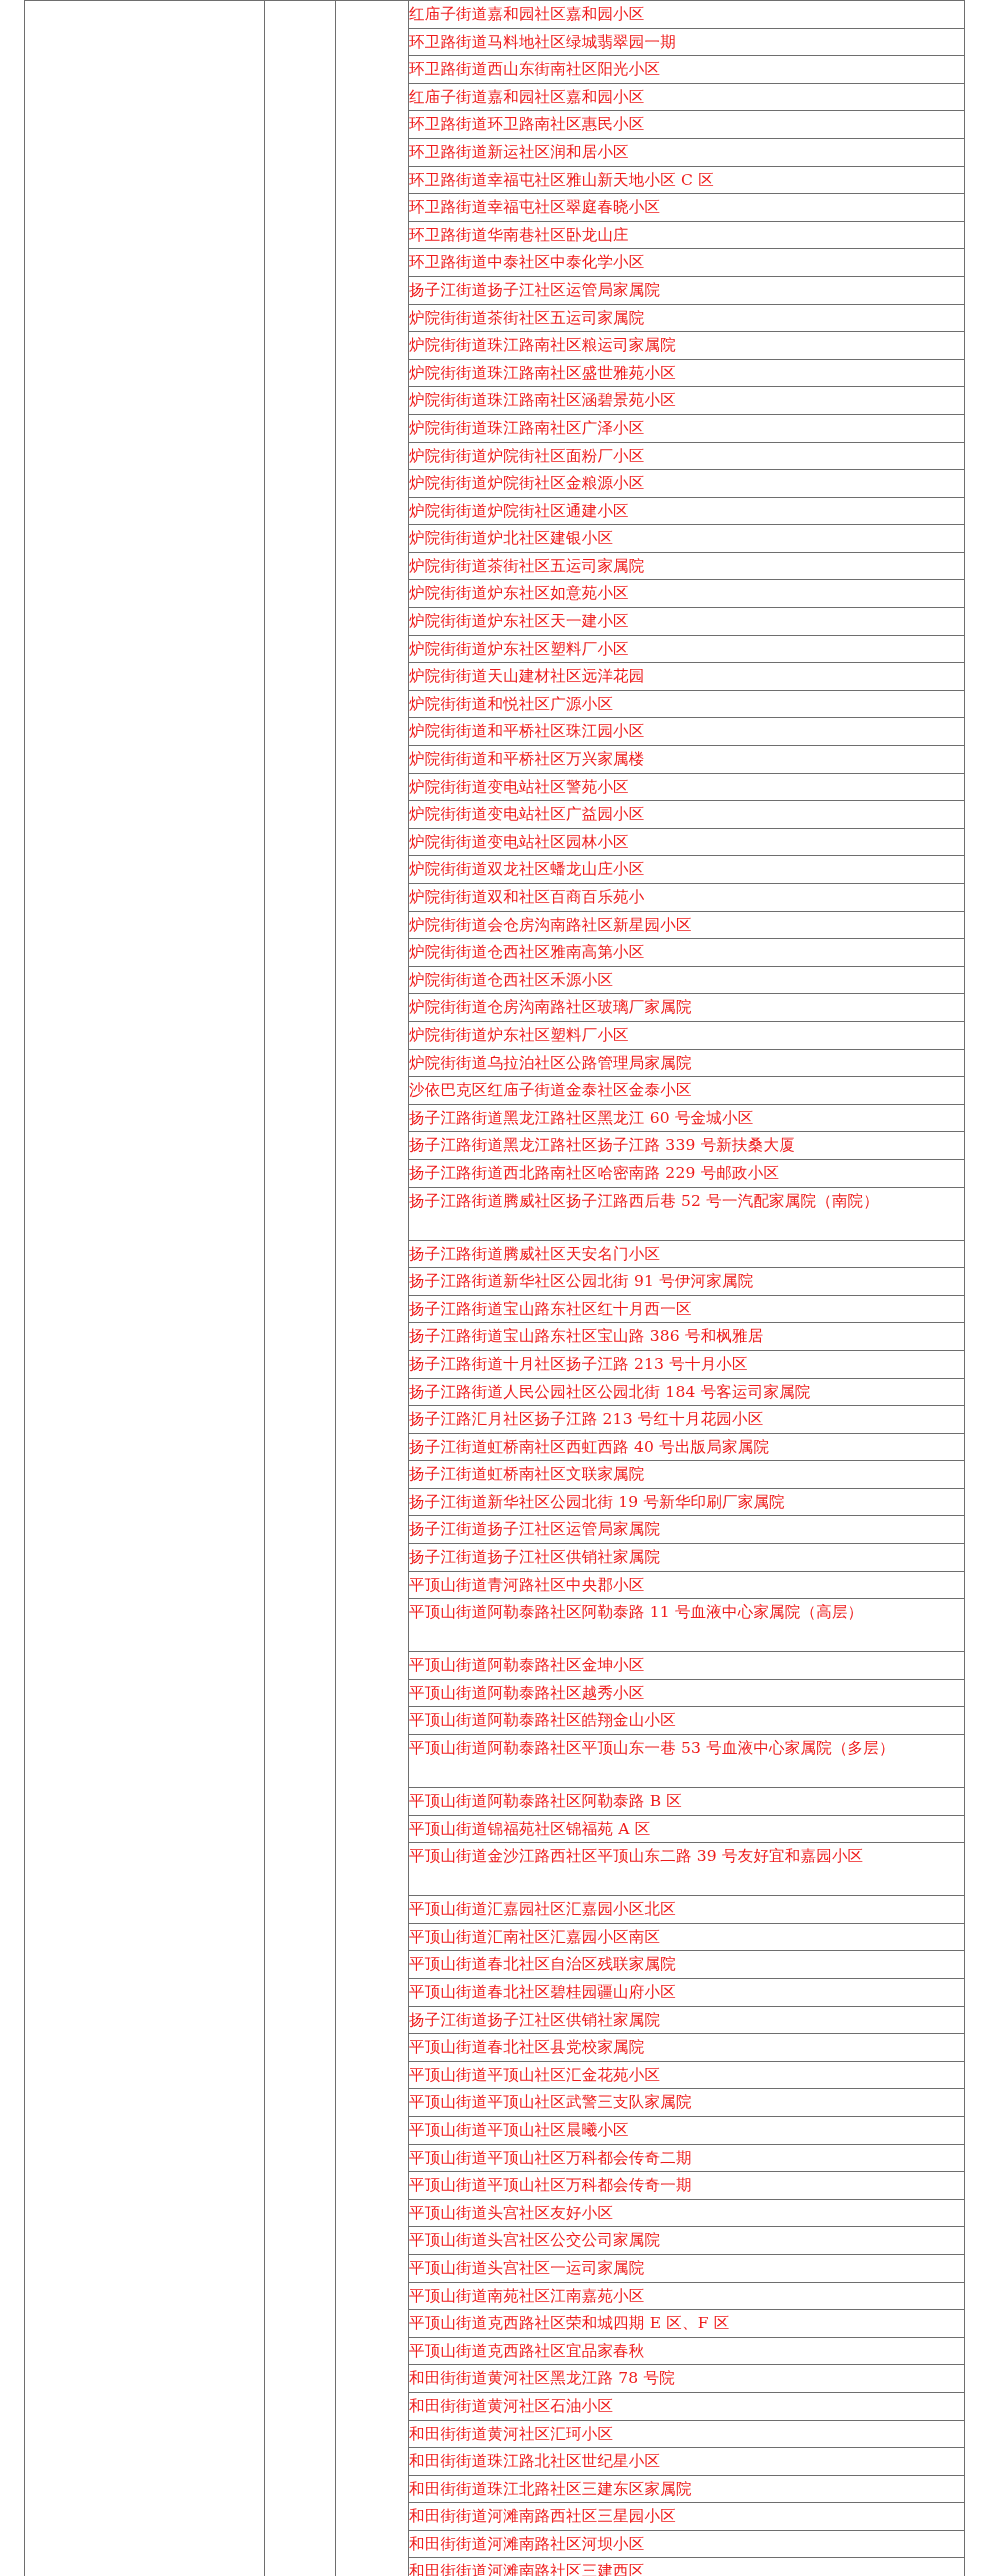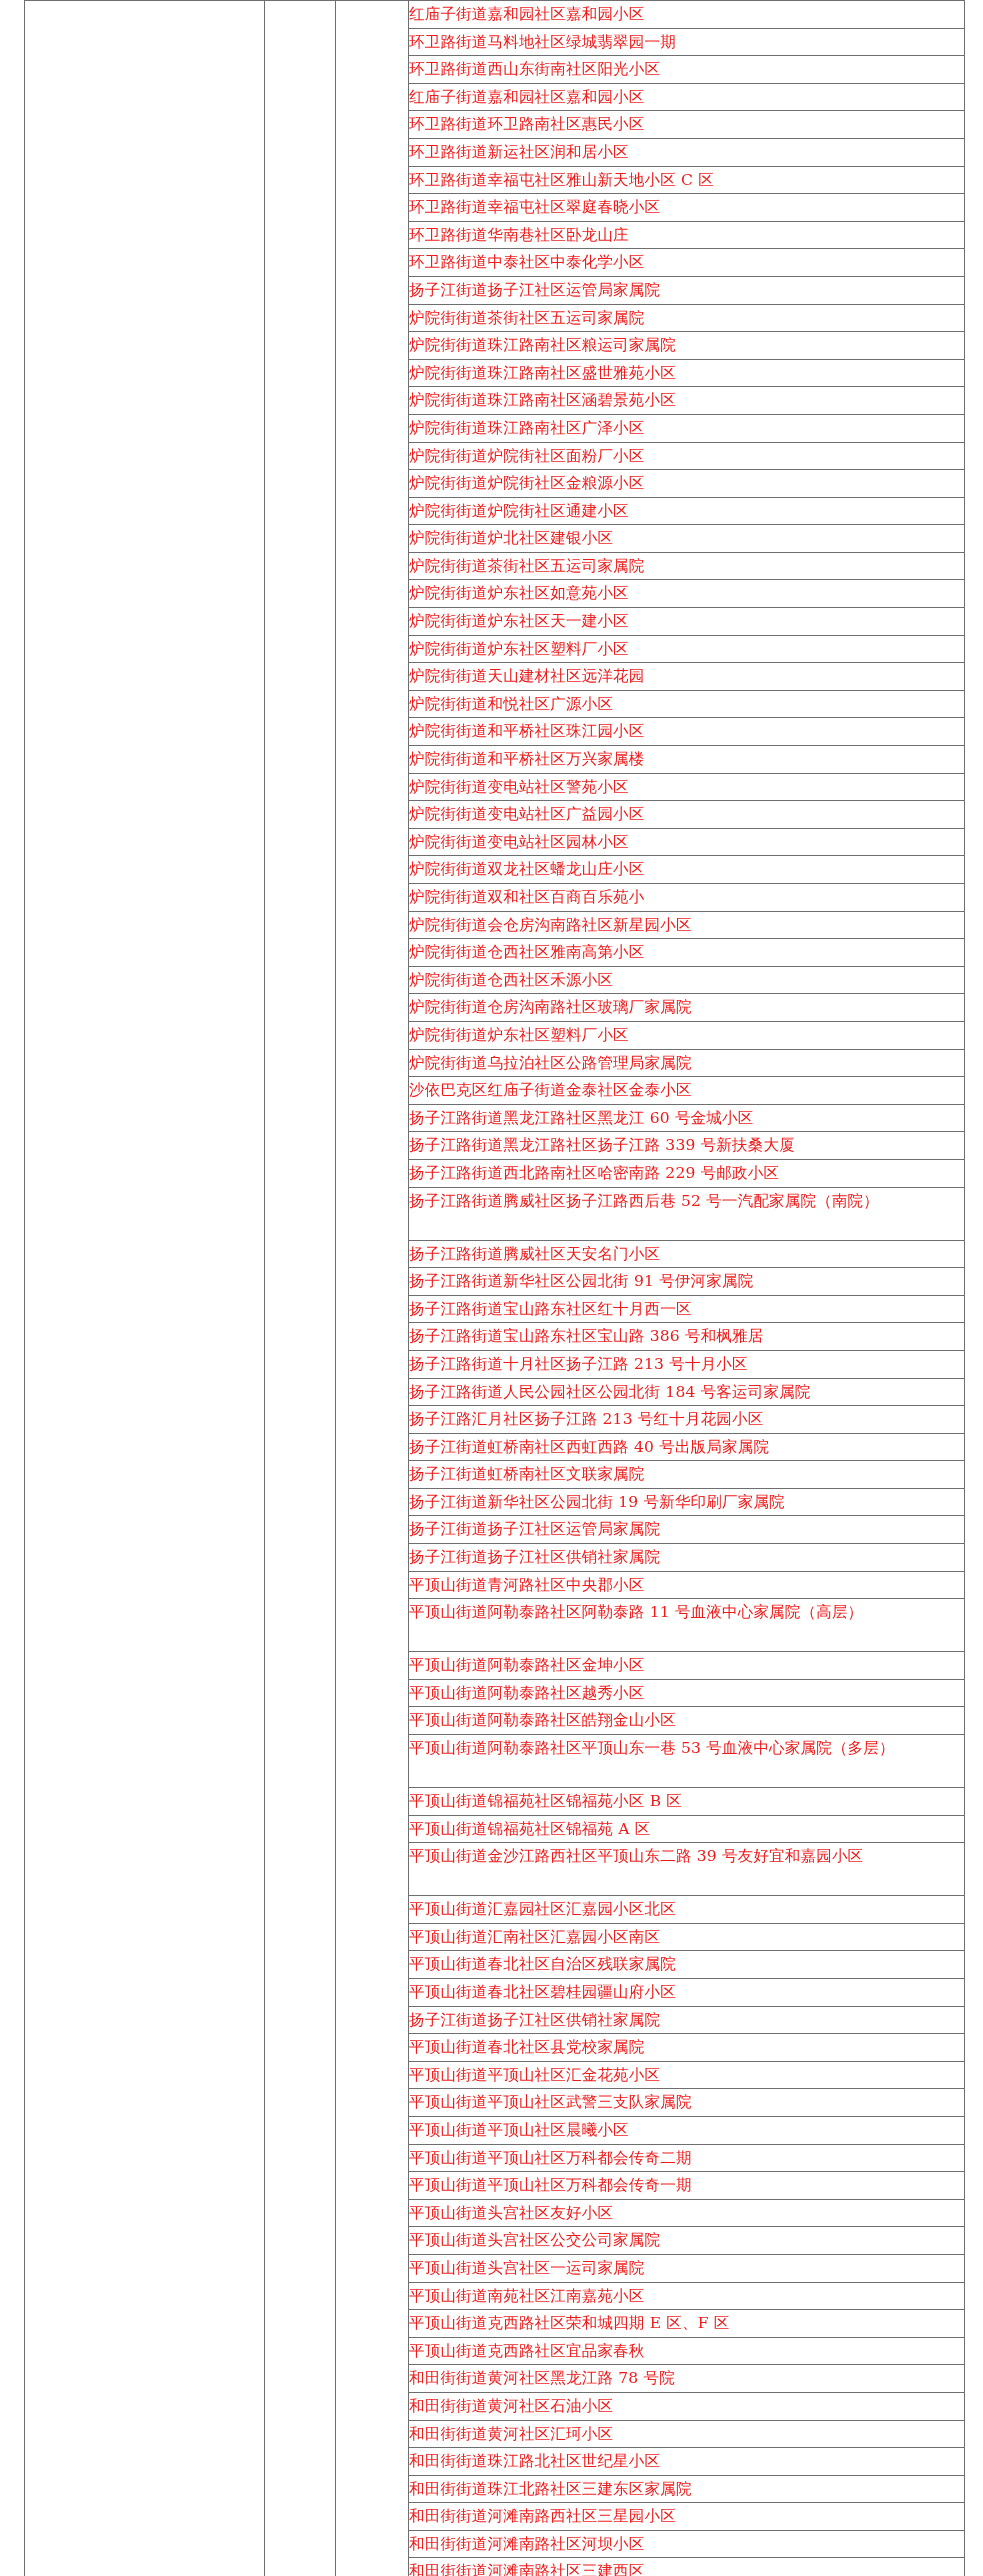--- a/index.html
+++ b/index.html
@@ -211,21 +211,21 @@
       <tr>
         <td class="addr">平顶山街道阿勒泰路社区越秀小区</td>
       </tr>
       <tr>
         <td class="addr">平顶山街道阿勒泰路社区皓翔金山小区</td>
       </tr>
       <tr>
         <td class="addr two">平顶山街道阿勒泰路社区平顶山东一巷 53 号血液中心家属院（多层）</td>
       </tr>
       <tr>
-        <td class="addr">平顶山街道锦福苑社区锦福苑小区 B 区</td>
+        <td class="addr">平顶山街道阿勒泰路社区阿勒泰路 B 区</td>
       </tr>
       <tr>
         <td class="addr">平顶山街道锦福苑社区锦福苑 A 区</td>
       </tr>
       <tr>
         <td class="addr two">平顶山街道金沙江路西社区平顶山东二路 39 号友好宜和嘉园小区</td>
       </tr>
       <tr>
         <td class="addr">平顶山街道汇嘉园社区汇嘉园小区北区</td>
       </tr>

